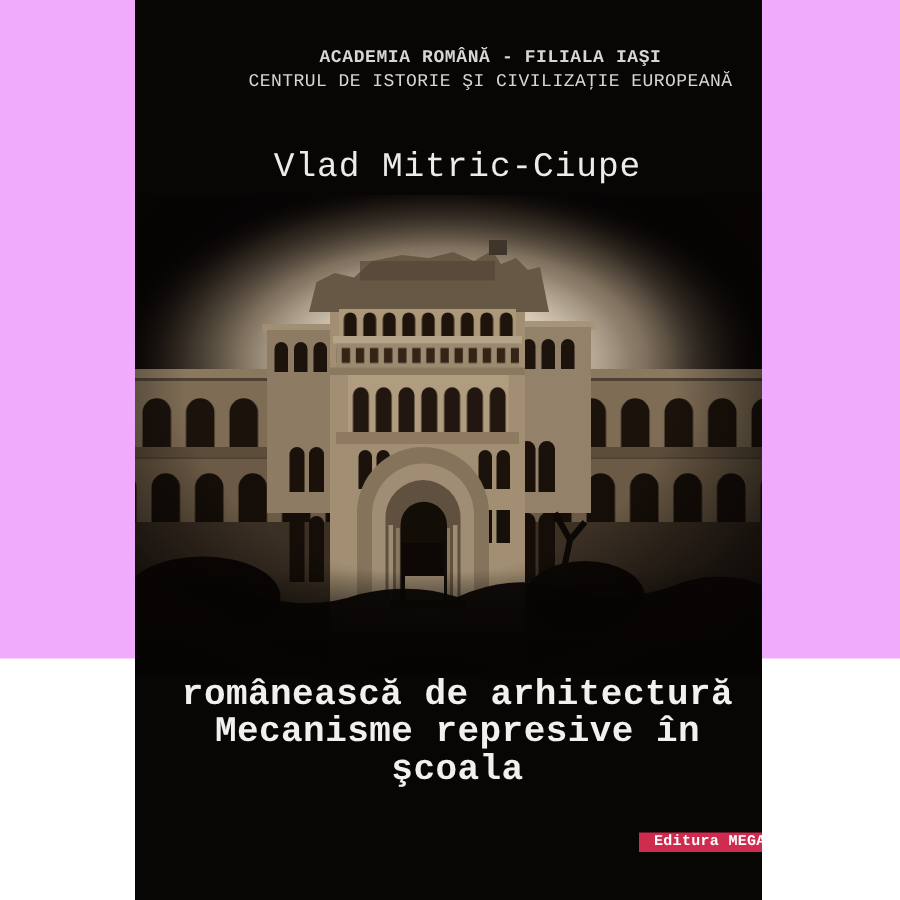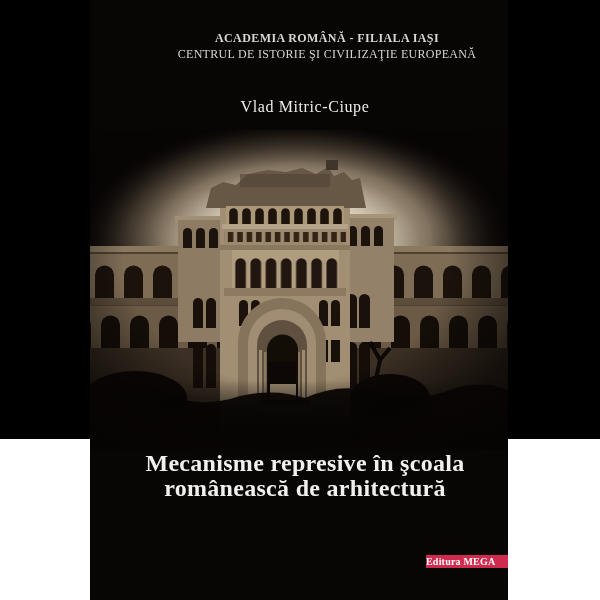--- a/index.html
+++ b/index.html
@@ -3,61 +3,61 @@
 <meta charset="utf-8">
 <style>
   html,body{margin:0;padding:0;}
   body{
     width:600px;height:600px;
     background:#ffffff;
     font-family:"Liberation Serif", serif;
     position:relative;
     overflow:hidden;
   }
-  .page{position:relative;width:600px;height:439px;background:#000000;}
+  .page{position:relative;width:600px;height:439px;background:#f0abfc;font-family:Liberation Mono, monospace;}
   .cover{
     position:absolute;left:90px;top:0;
     width:418px;height:600px;
     background:#080505;
     overflow:hidden;
   }
   .institution{
     position:absolute;top:32px;left:0;width:100%;
     text-align:center;color:#d9d6d1;
     transform:translateX(28px);
   }
   .institution .line1{
     font-size:12px;font-weight:bold;letter-spacing:0.4px;line-height:13px;
   }
   .institution .line2{
     font-size:12px;font-weight:normal;letter-spacing:0.3px;line-height:16px;margin-top:1px;
   }
   .author{
     position:absolute;top:98px;left:0;width:100%;
     text-align:center;color:#edebe7;
-    font-size:16px;letter-spacing:0.6px;
+    font-size:23px;letter-spacing:0.6px;
     transform:translateX(6px);
   }
   .photo{
     position:absolute;top:130px;left:0;
     width:418px;height:320px;display:block;
   }
   .title{
     position:absolute;top:451px;left:0;width:100%;
     text-align:center;color:#f2f0ec;
     font-size:24px;font-weight:bold;line-height:25px;letter-spacing:0.3px;
     transform:translateX(6px);
   }
   .publisher-band{
     position:absolute;top:555px;left:336px;
     width:82px;height:13px;
     color:#ffffff;
     font-size:10px;font-weight:bold;line-height:13px;
     letter-spacing:0.2px;
-    padding-left:0;box-sizing:border-box;
+    padding-left:10px;box-sizing:border-box;
     white-space:nowrap;
   }
 </style>
 </head>
 <body>
 
 <div class="page">
   <div class="cover" style="background: rgb(8, 5, 5);">
 
     <div class="institution">
@@ -190,22 +190,22 @@
         <ellipse cx="300" cy="268" rx="40" ry="24" fill="#0b0705"></ellipse>
         <path d="M282,268 L290,230 M290,230 L280,212 M290,230 L300,218" stroke="#0c0805" stroke-width="4" fill="none"></path>
         <path d="M0,320 L0,262 Q30,240 70,262 Q110,280 150,266 Q185,258 215,268 Q250,252 285,262 Q330,274 365,258 Q395,250 418,260 L418,320 Z" fill="#0a0604" opacity="0.95"></path>
         <rect x="0" y="250" width="418" height="70" fill="url(#bottomFade)"></rect>
       </g>
 
       <rect x="0" y="0" width="418" height="320" fill="url(#vig)"></rect>
     </svg>
 
     <div class="title">
+      <div>românească de arhitectură</div>
       <div>Mecanisme represive în şcoala</div>
-      <div>românească de arhitectură</div>
     </div>
 
     <div class="publisher-band" style="background: rgb(207, 43, 78); color: rgb(255, 255, 255);">
       <span>Editura MEGA</span>
     </div>
 
   </div>
 </div>
 
 </body></html>

